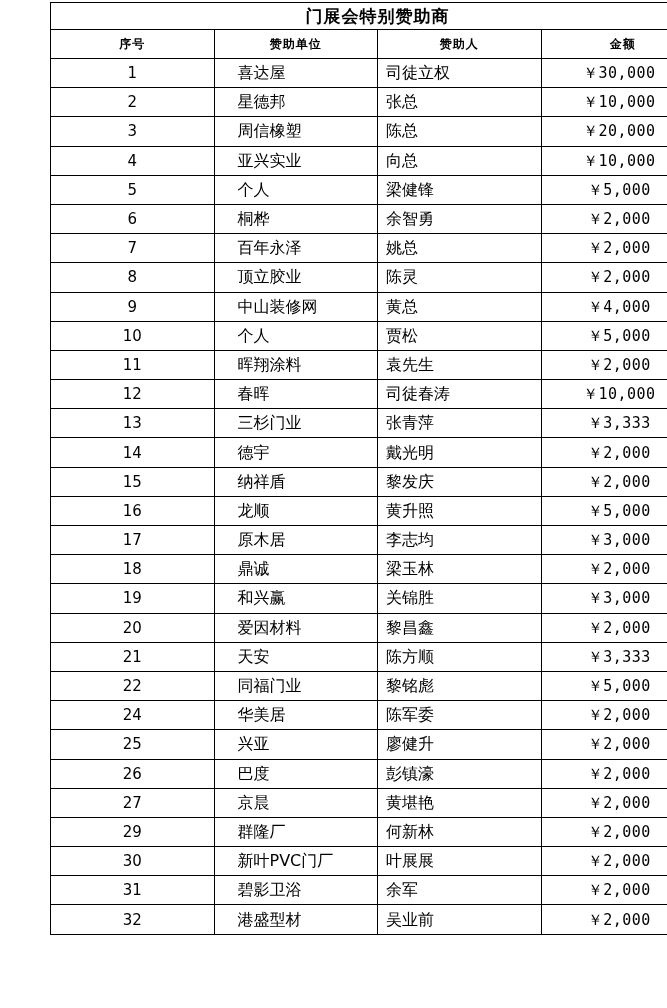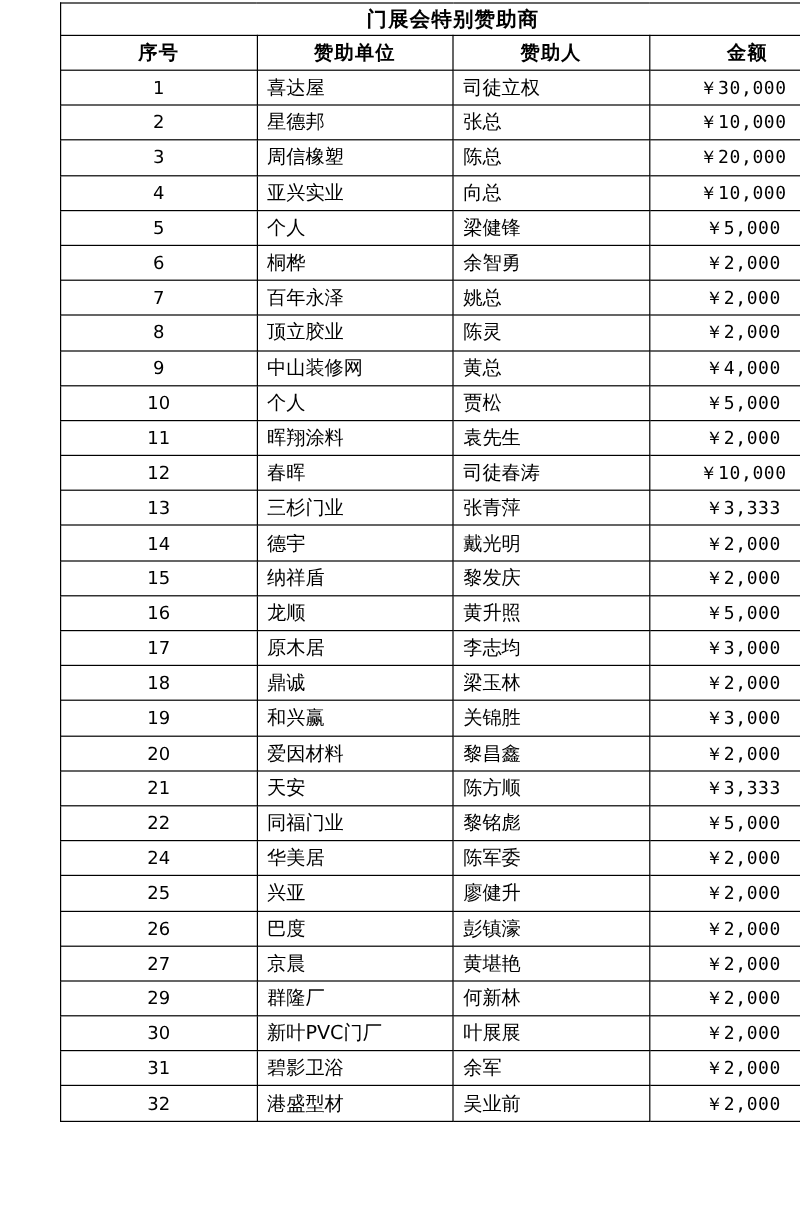--- a/index.html
+++ b/index.html
@@ -32,27 +32,27 @@
   }
   .title-cell {
     text-align: center;
     font-size: 17px;
     font-weight: bold;
     height: 26px;
     letter-spacing: 1px;
   }
   .hdr td {
     text-align: center;
-    font-size: 16px;
+    font-size: 12px;
     font-weight: bold;
     height: 28px;
     letter-spacing: 1px;
   }
   .c-no    { width: 88px;  text-align: center; }
-  .c-org   { width: 232px; text-align: left;  padding-left: 8px; }
+  .c-org   { width: 232px; text-align: left;  padding-left: 23px; }
   .c-per   { width: 218px; text-align: left;  padding-left: 8px; }
   .c-amt   { width: 115px; text-align: right; padding-right: 7px; }
   tbody tr td {
     height: 28.2px;
     font-size: 16px;
     line-height: 28px;
   }
   tbody tr td.c-no { font-size: 15px; }
   tbody tr td.c-amt {
     font-family: "DejaVu Sans Mono", "Liberation Mono", monospace;

